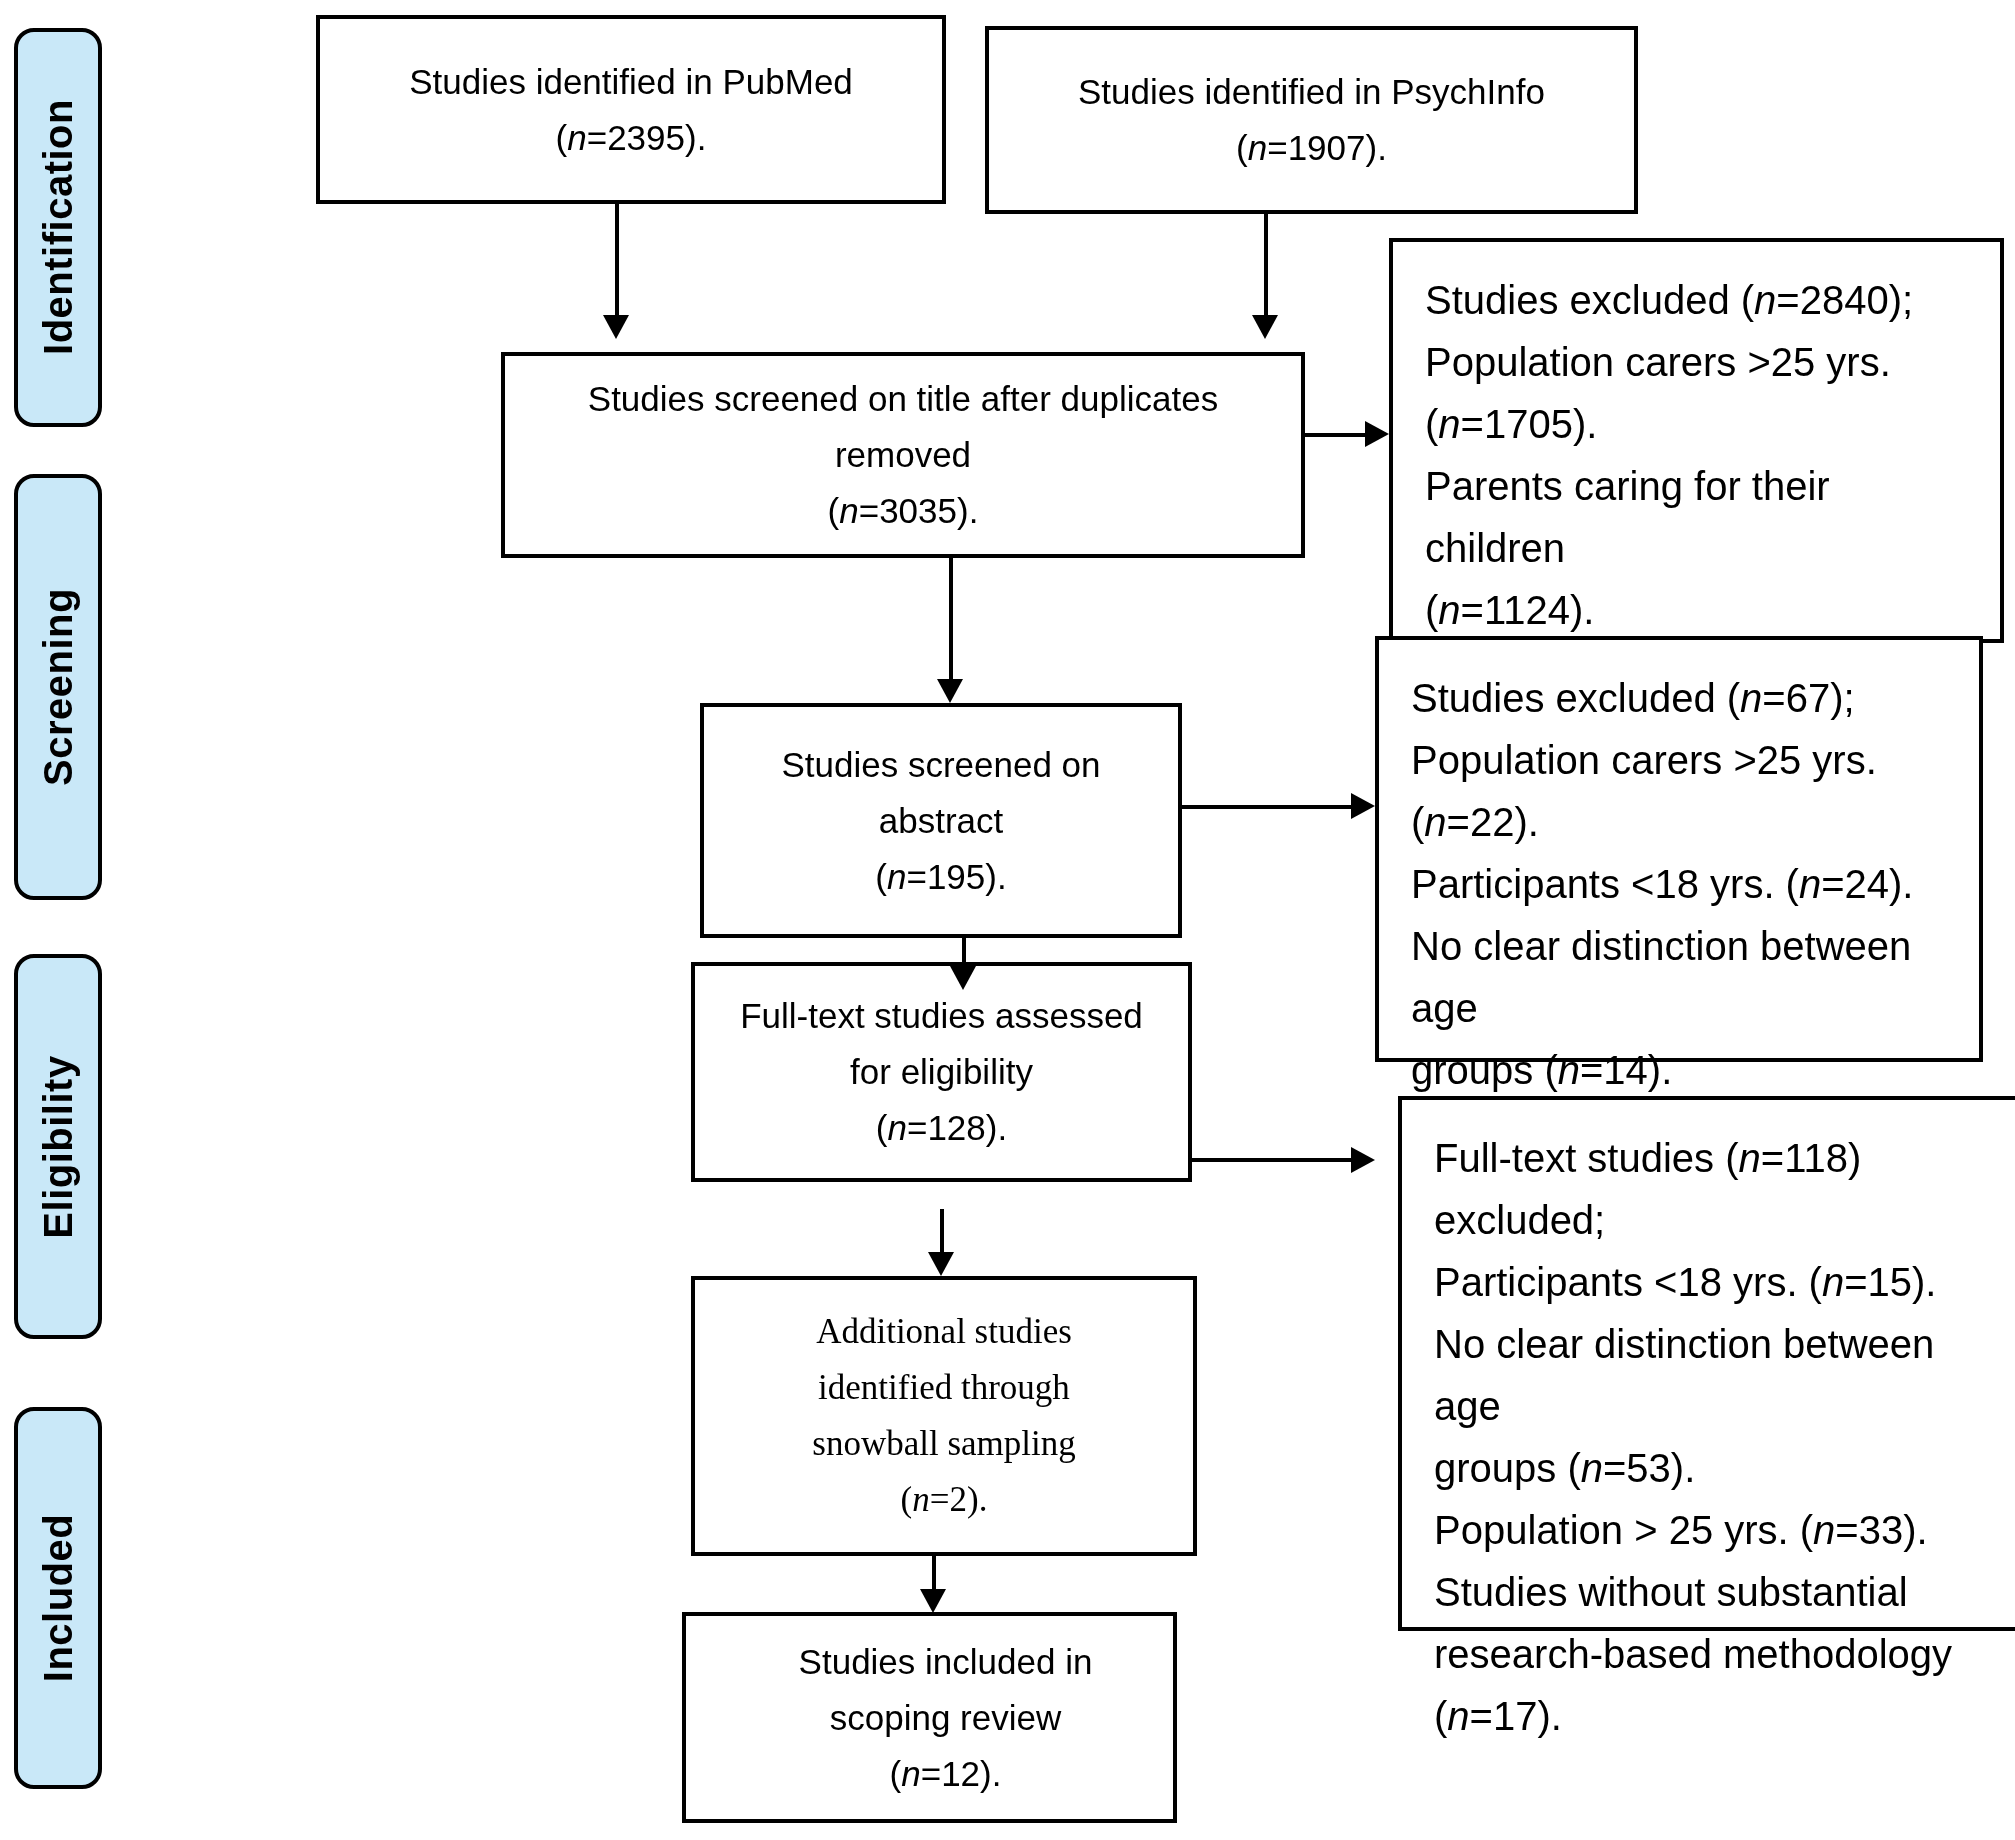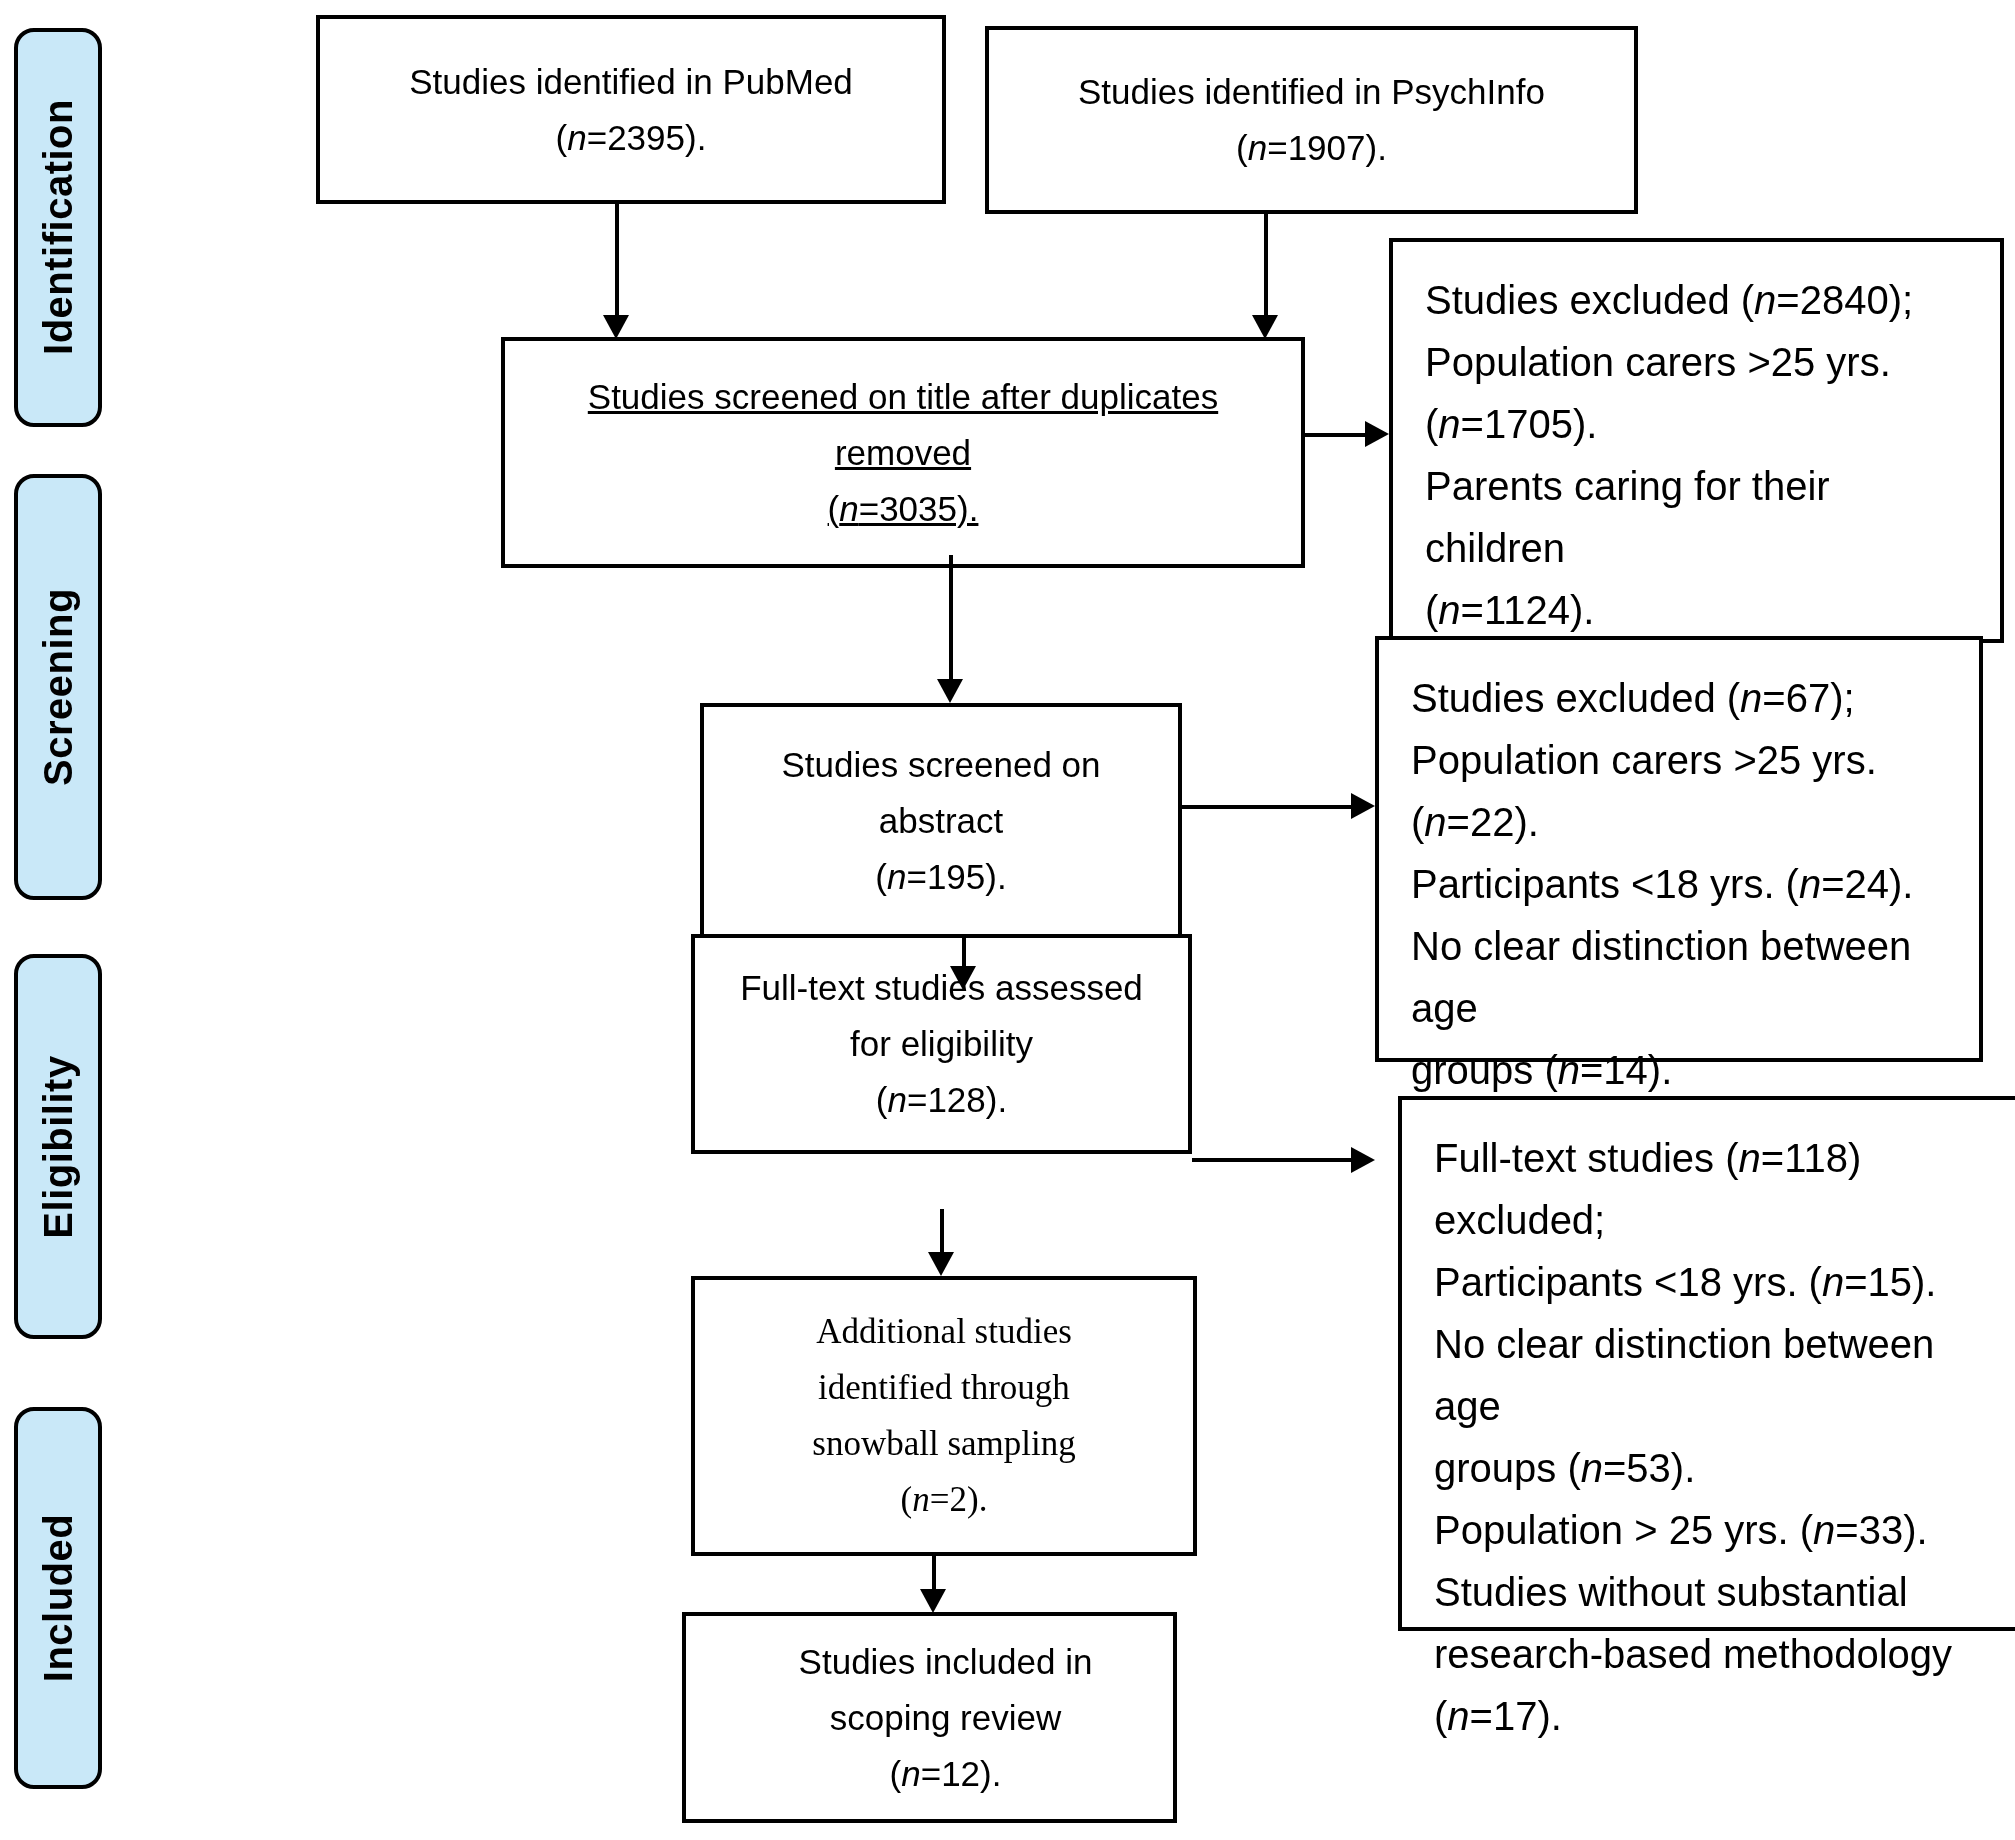--- a/index.html
+++ b/index.html
@@ -92,31 +92,31 @@
   </div>
 
   <div class="box" style="left:316px; top:15px; width:630px; height:189px;">
     <span class="txt nfmt">Studies identified in PubMed
 (<i>n</i>=2395).</span>
   </div>
   <div class="box" style="left:985px; top:26px; width:653px; height:188px;">
     <span class="txt nfmt">Studies identified in PsychInfo
 (<i>n</i>=1907).</span>
   </div>
-  <div class="box" style="left:501px; top:337px; width:804px; height:231px;text-decoration:underline;">
+  <div class="box" style="left:501px; top:352px; width:804px; height:206px;">
     <span class="txt nfmt">Studies screened on title after duplicates
 removed
 (<i>n</i>=3035).</span>
   </div>
   <div class="box" style="left:700px; top:703px; width:482px; height:235px;">
     <span class="txt nfmt">Studies screened on
 abstract
 (<i>n</i>=195).</span>
   </div>
-  <div class="box" style="left:691px; top:934px; width:501px; height:220px;">
+  <div class="box" style="left:691px; top:962px; width:501px; height:220px;">
     <span class="txt nfmt">Full-text studies assessed
 for eligibility
 (<i>n</i>=128).</span>
   </div>
   <div class="box" style="left:691px; top:1276px; width:506px; height:280px;font-family:Liberation Serif, serif;">
     <span class="txt nfmt">Additional studies
 identified through
 snowball sampling
 (<i>n</i>=2).</span>
   </div>

